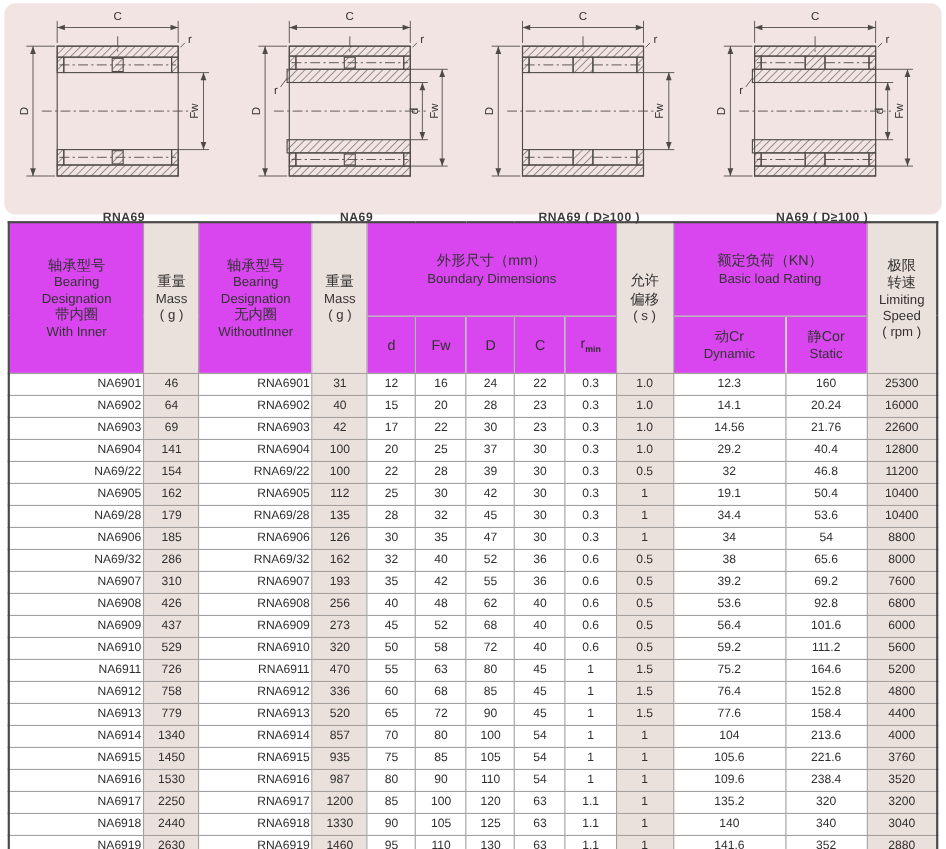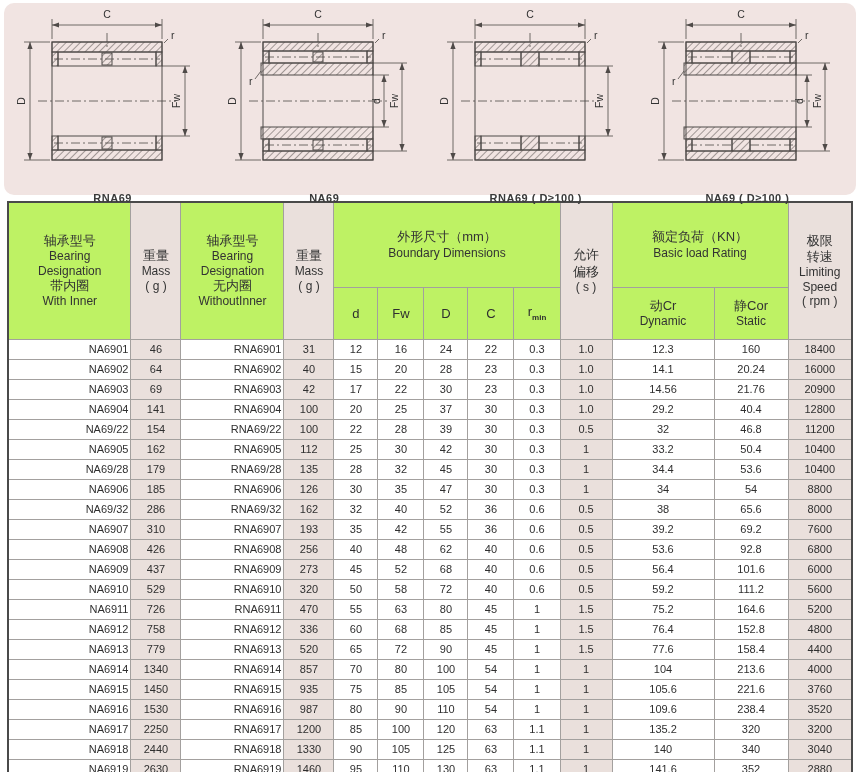--- a/index.html
+++ b/index.html
@@ -12,21 +12,21 @@
   .cap{font-size:11px;color:#3a3a3a;margin-top:18px;letter-spacing:0.5px;font-weight:bold;}
   .drawing line,.drawing rect{stroke:#4f4a48;stroke-width:1;}
   .drawing rect{fill:none;}
   .drawing g[data-name^="dim"] line,.drawing g[data-name^="label"] line{stroke-width:0.8;}
   .drawing .cl{stroke-dasharray:9 3 2 3;stroke-width:0.8;}
   .drawing .ah{fill:#4f4a48;stroke:none;}
   .drawing text{font-family:"Liberation Sans",sans-serif;font-size:10.5px;fill:#333;stroke:none;}
   
   table{border-collapse:collapse;table-layout:fixed;width:844px;margin:6px auto 0 auto;border:2px solid #4a4a4a;}
   th,td{border:1px solid #a3a09e;text-align:center;color:#2f2f2f;overflow:hidden;padding:0 2px;}
-  thead th{font-weight:normal;background:#bef264;vertical-align:middle;}
+  thead th{font-weight:normal;background:#d946ef;vertical-align:middle;}
   thead tr.h1{height:85px;}
   thead tr.h2{height:52px;}
   th.shade,td.shade{background:#eae0dc;}
   .cn{font-size:13px;line-height:1.25;color:#333;}
   .en{font-size:12px;line-height:1.2;color:#333;}
   .dim{font-size:13px;}
   sub{font-size:8px;font-weight:bold;}
   tbody td{height:19px;font-size:11px;}
   td.left{text-align:right;padding-left:7px;}
 </style>
@@ -384,21 +384,21 @@
           <td data-name="designation-cell" class="left">RNA6901</td>
           <td data-name="value-cell" class="shade">31</td>
           <td data-name="value-cell">12</td>
           <td data-name="value-cell">16</td>
           <td data-name="value-cell">24</td>
           <td data-name="value-cell">22</td>
           <td data-name="value-cell">0.3</td>
           <td data-name="value-cell" class="shade">1.0</td>
           <td data-name="value-cell">12.3</td>
           <td data-name="value-cell">160</td>
-          <td data-name="value-cell" class="shade">18400</td>
+          <td data-name="value-cell" class="shade">25300</td>
         </tr>
         <tr data-name="table-row">
           <td data-name="designation-cell" class="left">NA6902</td>
           <td data-name="value-cell" class="shade">64</td>
           <td data-name="designation-cell" class="left">RNA6902</td>
           <td data-name="value-cell" class="shade">40</td>
           <td data-name="value-cell">15</td>
           <td data-name="value-cell">20</td>
           <td data-name="value-cell">28</td>
           <td data-name="value-cell">23</td>
@@ -414,21 +414,21 @@
           <td data-name="designation-cell" class="left">RNA6903</td>
           <td data-name="value-cell" class="shade">42</td>
           <td data-name="value-cell">17</td>
           <td data-name="value-cell">22</td>
           <td data-name="value-cell">30</td>
           <td data-name="value-cell">23</td>
           <td data-name="value-cell">0.3</td>
           <td data-name="value-cell" class="shade">1.0</td>
           <td data-name="value-cell">14.56</td>
           <td data-name="value-cell">21.76</td>
-          <td data-name="value-cell" class="shade">20900</td>
+          <td data-name="value-cell" class="shade">22600</td>
         </tr>
         <tr data-name="table-row">
           <td data-name="designation-cell" class="left">NA6904</td>
           <td data-name="value-cell" class="shade">141</td>
           <td data-name="designation-cell" class="left">RNA6904</td>
           <td data-name="value-cell" class="shade">100</td>
           <td data-name="value-cell">20</td>
           <td data-name="value-cell">25</td>
           <td data-name="value-cell">37</td>
           <td data-name="value-cell">30</td>
@@ -457,21 +457,21 @@
           <td data-name="designation-cell" class="left">NA6905</td>
           <td data-name="value-cell" class="shade">162</td>
           <td data-name="designation-cell" class="left">RNA6905</td>
           <td data-name="value-cell" class="shade">112</td>
           <td data-name="value-cell">25</td>
           <td data-name="value-cell">30</td>
           <td data-name="value-cell">42</td>
           <td data-name="value-cell">30</td>
           <td data-name="value-cell">0.3</td>
           <td data-name="value-cell" class="shade">1</td>
-          <td data-name="value-cell">33.2</td>
+          <td data-name="value-cell">19.1</td>
           <td data-name="value-cell">50.4</td>
           <td data-name="value-cell" class="shade">10400</td>
         </tr>
         <tr data-name="table-row">
           <td data-name="designation-cell" class="left">NA69/28</td>
           <td data-name="value-cell" class="shade">179</td>
           <td data-name="designation-cell" class="left">RNA69/28</td>
           <td data-name="value-cell" class="shade">135</td>
           <td data-name="value-cell">28</td>
           <td data-name="value-cell">32</td>

